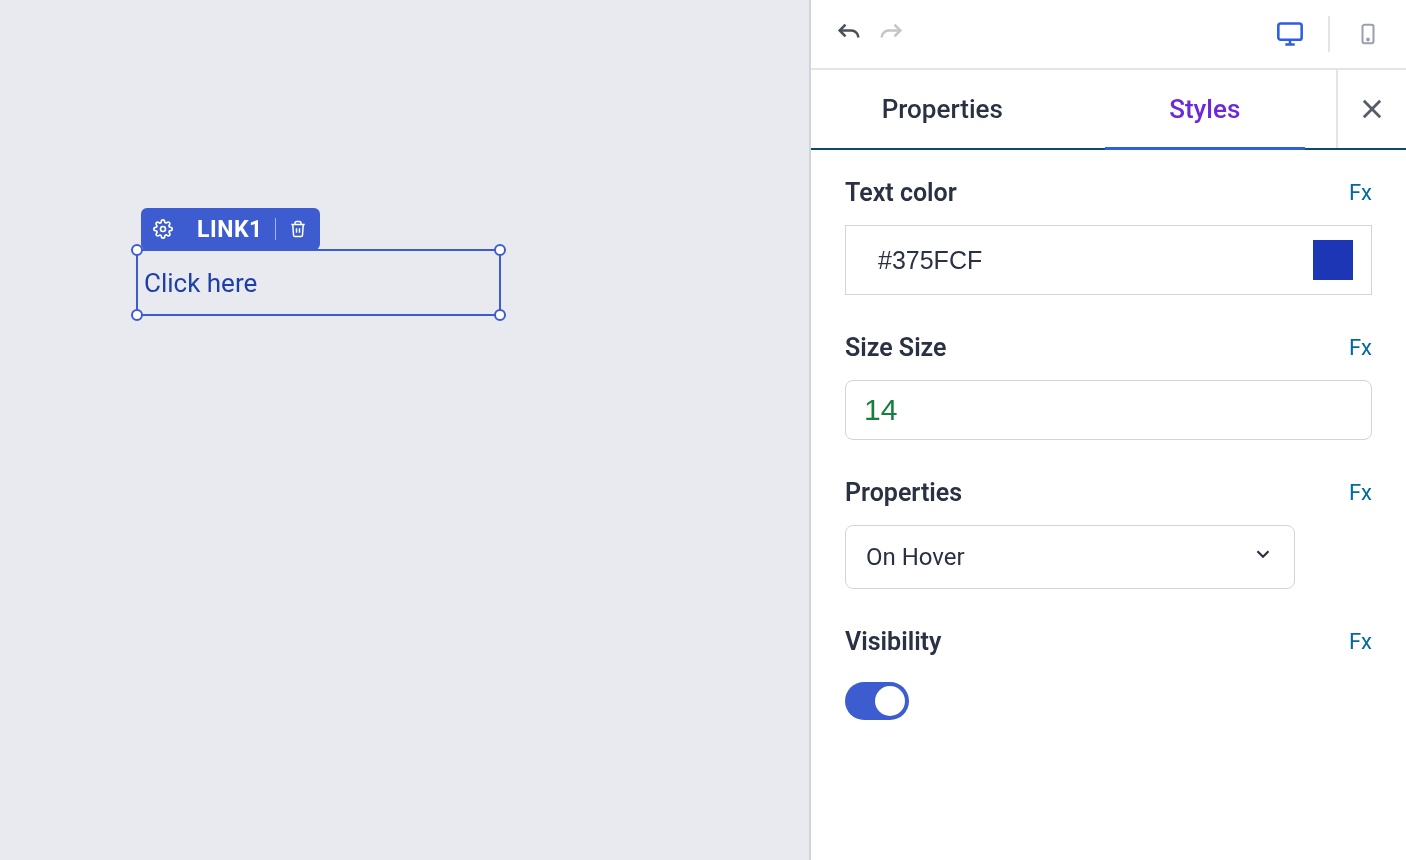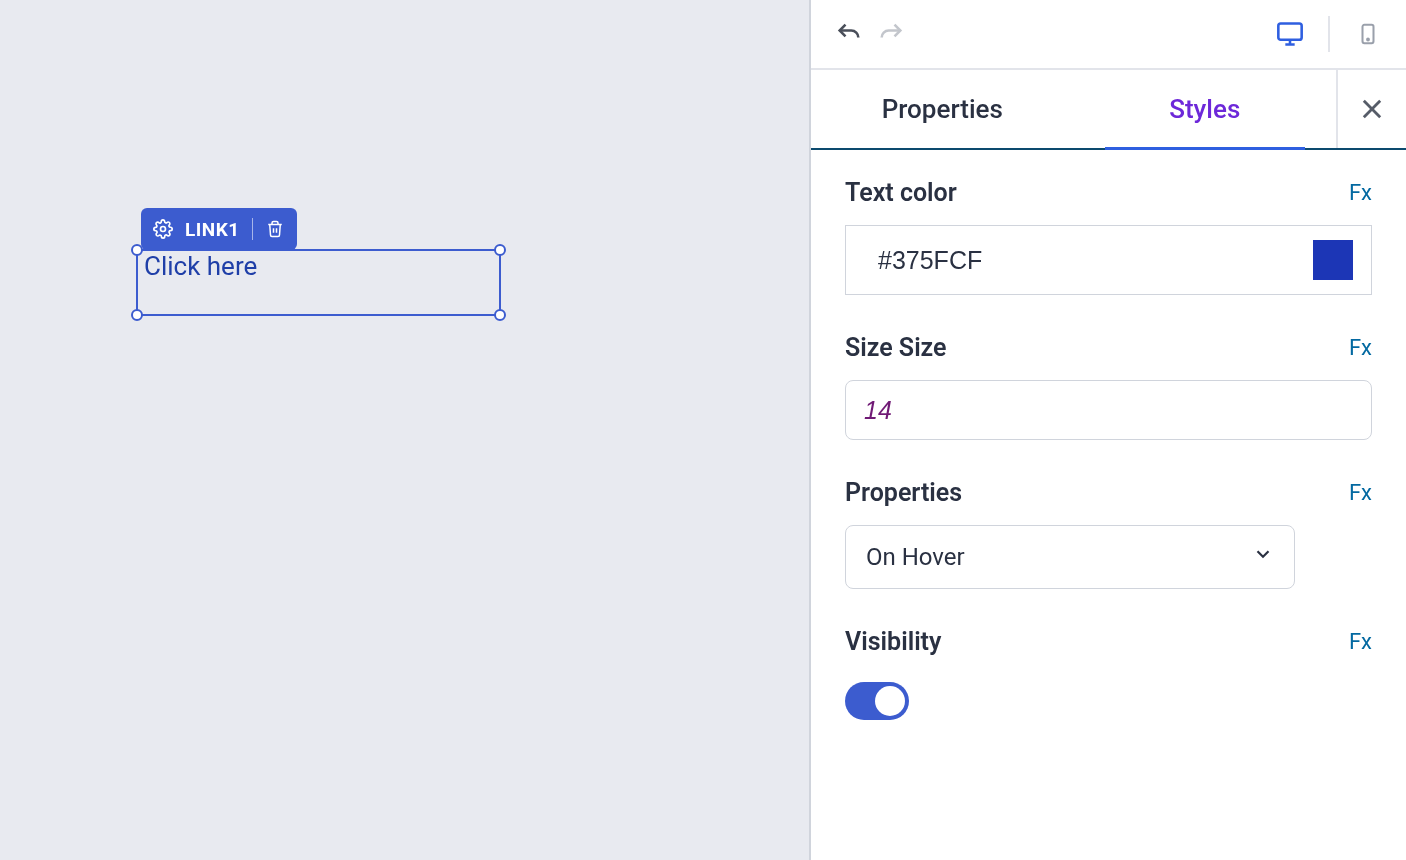--- a/index.html
+++ b/index.html
@@ -15,29 +15,29 @@
     background: #3c5ccf;
     border-radius: 6px;
     display: flex;
     align-items: center;
     height: 42px;
     padding: 0 12px;
     color: #fff;
     gap: 12px;
   }
   .sel-toolbar .gear-icon, .sel-toolbar .trash-icon { width: 20px; height: 20px; display: flex; align-items: center; justify-content: center; }
-  .sel-toolbar .label { font-size: 19px; font-weight: 700; letter-spacing: 0.5px; }
+  .sel-toolbar .label { font-size: 23px; font-weight: 700; letter-spacing: 0.5px; margin-left: 12px; }
   .sel-toolbar .divider { width: 1px; height: 22px; background: rgba(255,255,255,0.55); }
   .sel-box {
     position: absolute;
     left: 136px; top: 249px;
     width: 365px; height: 67px;
     border: 2px solid #3c5ccf;
     background: transparent;
-    display: flex; align-items: flex-start;
+    display: flex; align-items: center;
     padding-left: 6px;
   }
   .sel-box .link-text { color: #1f3fa8; font-size: 26px; }
   .sel-handle {
     position: absolute;
     width: 12px; height: 12px;
     background: #fff;
     border: 2px solid #3c5ccf;
     border-radius: 50%;
   }
@@ -114,21 +114,21 @@
     font-size: 25px; color: #2a3142; width: 100%;
   }
   .color-swatch { width: 40px; height: 40px; background: #1c36b6; flex-shrink: 0; margin-left: 12px; }
   .input-size {
     border: 1.5px solid #d0d4dc;
     border-radius: 8px;
     height: 60px;
     padding: 0 18px;
     display: flex; align-items: center;
   }
-  .input-size input { border:none; outline:none; background:transparent; font-size:25px; color:#701a75; width:100%;font-style:italic; }
+  .input-size input { border:none; outline:none; background:transparent; font-size:30px; color:#15803d; width:100%; }
   .select-row {
     border: 1.5px solid #d0d4dc;
     border-radius: 8px;
     height: 64px;
     padding: 9px 20px;
     display: flex; align-items: center; justify-content: space-between;
     width: 450px;
   }
   .select-row span { font-size: 24px; color: #2a3142; }
   .chev { color: #9aa0ab; }

